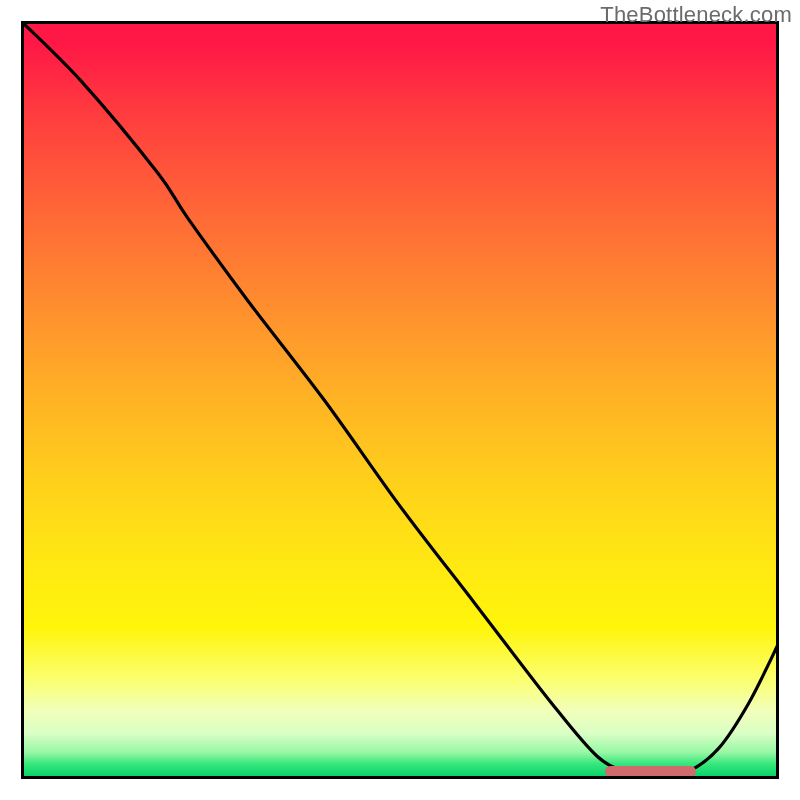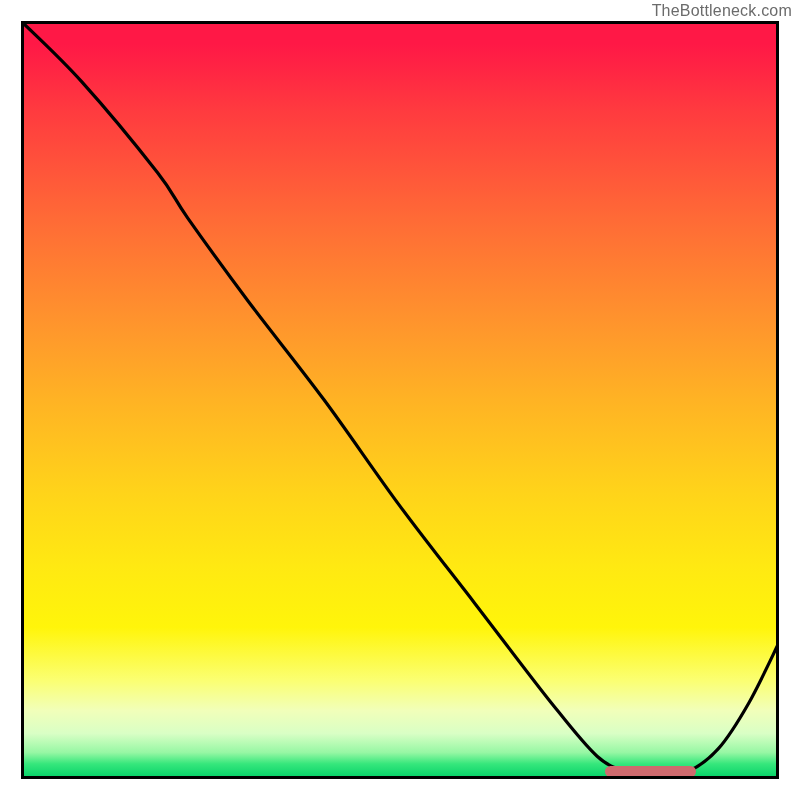--- a/index.html
+++ b/index.html
@@ -13,21 +13,21 @@
   }
   .wrap {
     position: relative;
     width: 800px;
     height: 800px;
   }
   .watermark {
     position: absolute;
     top: 2px;
     right: 8px;
-    font-size: 16px;
+    font-size: 22px;
     font-weight: 500;
     color: #6b6b6b;
     letter-spacing: 0.2px;
     z-index: 10;
   }
   .plot-area {
     position: absolute;
     left: 21px;
     top: 21px;
     width: 758px;

